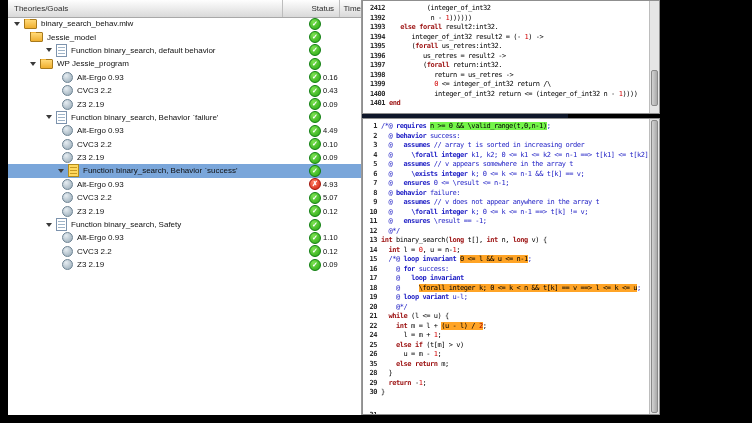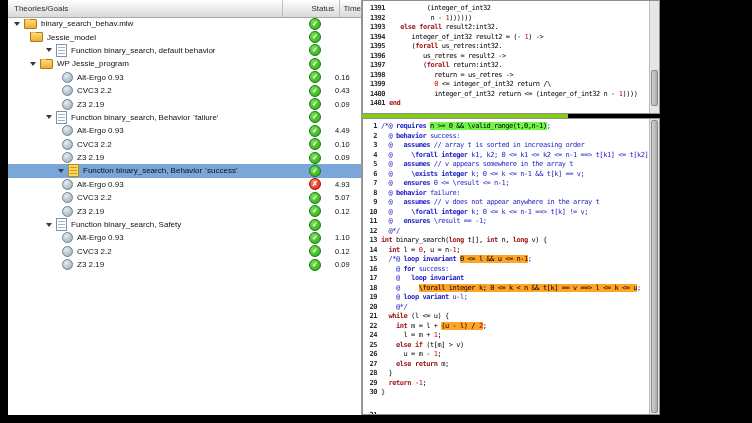--- a/index.html
+++ b/index.html
@@ -1,17 +1,17 @@
 <!DOCTYPE html>
 <html style="--selection-blue: #7aa6da; --proved-green: #28a513; --failed-red: #d3200f; --highlight-green: #74f54a; --highlight-orange: #ffa426;"><head>
 <meta charset="utf-8">
 <style>
   html,body{margin:0;padding:0;width:752px;height:423px;background:#000;overflow:hidden;
     font-family:"Liberation Sans",sans-serif;}
-  .app{position:absolute;left:8px;top:0;width:560px;height:415px;background:#84cc16;}
+  .app{position:absolute;left:8px;top:0;width:560px;height:415px;background:#0f172a;}
 
   
   .tree{position:absolute;left:0;top:0;width:354px;height:415px;background:#fff;
     border-right:1px solid #9a9a9a;box-sizing:border-box;overflow:hidden;}
   .thead{display:flex;height:17px;background:linear-gradient(#fefefe,#d9d9d9);
     border-bottom:1px solid #a8a8a8;font-size:8px;color:#2e2e2e;}
   .th{display:flex;align-items:center;height:100%;box-sizing:border-box;}
   .th-name{width:288px;padding-left:6px;border-right:1px solid #bdbdbd;}
   .th-status{width:34px;justify-content:center;border-right:1px solid #bdbdbd;margin-left:24px;}
   .th-time{flex:1;padding-left:4px;}
@@ -30,21 +30,21 @@
   .ic-file::before{content:"";position:absolute;left:1px;right:1px;top:2px;height:7px;
     background:repeating-linear-gradient(#9fb4c8 0 1px,transparent 1px 3px);}
   .ic-file.ic-sel{background:#ffd95e;border-color:#b08b1e;}
   .ic-file.ic-sel::before{background:repeating-linear-gradient(#c79a23 0 1px,transparent 1px 3px);}
   .ic-prover{width:9px;height:9px;border-radius:50%;
     background:radial-gradient(circle at 35% 30%,#e6edf2,#93a7b4);border:1px solid #6c8292;}
   .st{position:absolute;left:301px;top:50%;transform:translateY(-50%);width:10px;height:10px;
     border-radius:50%;color:#fff;font-size:7px;line-height:10px;text-align:center;font-weight:bold;}
   .st-ok{background:radial-gradient(circle at 35% 30%,#7ae24f,var(--proved-green));border:1px solid #0e7e0e;}
   .st-fail{background:radial-gradient(circle at 35% 30%,#ff8064,var(--failed-red));border:1px solid #9e0f05;}
-  .ttime{position:absolute;left:327px;font-size:7.5px;color:#101010;}
+  .ttime{position:absolute;left:315px;font-size:7.5px;color:#101010;}
 
   
   .panel{position:absolute;left:354px;width:298px;background:#fff;border:1px solid #8f8f8f;
     box-sizing:border-box;overflow:hidden;}
   .panel.task{top:0;height:114px;}
   .panel.source{top:118px;height:297px;}
   .code{position:absolute;left:2px;top:3px;right:9px;bottom:0;overflow:hidden;}
   .cline{white-space:pre;height:9.5px;line-height:9.5px;
     font-family:"DejaVu Sans Mono",monospace;font-size:7px;letter-spacing:-0.45px;color:#000;}
   .ln{display:inline-block;text-align:right;margin-right:4px;font-weight:bold;color:#2b2b2b;}
@@ -222,21 +222,21 @@
             <span>Z3 2.19</span>
           </div>
           <span class="st st-ok">✓</span>
           <span class="ttime">0.09</span>
         </div>
       </div>
   </div>
 
   <div class="panel task">
     <div class="code">
-        <div class="cline"><span class="ln" style="width: 20px;">1391</span><span class="pl">          (integer_of_int32</span></div>
+        <div class="cline"><span class="ln" style="width: 20px;">2412</span><span class="pl">          (integer_of_int32</span></div>
         <div class="cline"><span class="ln" style="width: 20px;">1392</span><span class="pl">           n - </span><span class="num">1</span><span class="pl">))))))</span></div>
         <div class="cline"><span class="ln" style="width: 20px;">1393</span><span class="pl">   </span><span class="kw">else</span><span class="pl"> </span><span class="kw">forall</span><span class="pl"> result2:int32.</span></div>
         <div class="cline"><span class="ln" style="width: 20px;">1394</span><span class="pl">      integer_of_int32 result2 = (- </span><span class="num">1</span><span class="pl">) -&gt;</span></div>
         <div class="cline"><span class="ln" style="width: 20px;">1395</span><span class="pl">      (</span><span class="kw">forall</span><span class="pl"> us_retres:int32.</span></div>
         <div class="cline"><span class="ln" style="width: 20px;">1396</span><span class="pl">         us_retres = result2 -&gt;</span></div>
         <div class="cline"><span class="ln" style="width: 20px;">1397</span><span class="pl">         (</span><span class="kw">forall</span><span class="pl"> return:int32.</span></div>
         <div class="cline"><span class="ln" style="width: 20px;">1398</span><span class="pl">            return = us_retres -&gt;</span></div>
         <div class="cline"><span class="ln" style="width: 20px;">1399</span><span class="pl">            </span><span class="num">0</span><span class="pl"> &lt;= integer_of_int32 return /\</span></div>
         <div class="cline"><span class="ln" style="width: 20px;">1400</span><span class="pl">            integer_of_int32 return &lt;= (integer_of_int32 n - </span><span class="num">1</span><span class="pl">))))</span></div>
         <div class="cline"><span class="ln" style="width: 20px;">1401</span><span class="kw">end</span></div>
@@ -266,21 +266,21 @@
         <div class="cline"><span class="ln" style="width: 12px;">16</span><span class="ann">    @ </span><span class="annkw">for</span><span class="ann"> success:</span></div>
         <div class="cline"><span class="ln" style="width: 12px;">17</span><span class="ann">    @   </span><span class="annkw">loop invariant</span></div>
         <div class="cline"><span class="ln" style="width: 12px;">18</span><span class="ann">    @     </span><span class="horange">\forall integer k; 0 &lt;= k &lt; n &amp;&amp; t[k] == v ==&gt; l &lt;= k &lt;= u</span><span class="ann">;</span></div>
         <div class="cline"><span class="ln" style="width: 12px;">19</span><span class="ann">    @ </span><span class="annkw">loop variant</span><span class="ann"> u-l;</span></div>
         <div class="cline"><span class="ln" style="width: 12px;">20</span><span class="ann">    @*/</span></div>
         <div class="cline"><span class="ln" style="width: 12px;">21</span><span class="pl">  </span><span class="kw">while</span><span class="pl"> (l &lt;= u) {</span></div>
         <div class="cline"><span class="ln" style="width: 12px;">22</span><span class="pl">    </span><span class="kw">int</span><span class="pl"> m = l + </span><span class="horange">(u - l) / </span><span class="horange num">2</span><span class="pl">;</span></div>
         <div class="cline"><span class="ln" style="width: 12px;">24</span><span class="pl">      l = m + </span><span class="num">1</span><span class="pl">;</span></div>
         <div class="cline"><span class="ln" style="width: 12px;">25</span><span class="pl">    </span><span class="kw">else</span><span class="pl"> </span><span class="kw">if</span><span class="pl"> (t[m] &gt; v)</span></div>
         <div class="cline"><span class="ln" style="width: 12px;">26</span><span class="pl">      u = m - </span><span class="num">1</span><span class="pl">;</span></div>
-        <div class="cline"><span class="ln" style="width: 12px;">27</span><span class="pl">    </span><span class="kw">else</span><span class="pl"> </span><span class="kw">return</span><span class="pl"> m;</span></div>
+        <div class="cline"><span class="ln" style="width: 12px;">35</span><span class="pl">    </span><span class="kw">else</span><span class="pl"> </span><span class="kw">return</span><span class="pl"> m;</span></div>
         <div class="cline"><span class="ln" style="width: 12px;">28</span><span class="pl">  }</span></div>
         <div class="cline"><span class="ln" style="width: 12px;">29</span><span class="pl">  </span><span class="kw">return</span><span class="pl"> -</span><span class="num">1</span><span class="pl">;</span></div>
         <div class="cline"><span class="ln" style="width: 12px;">30</span><span class="pl">}</span></div>
         <div class="cline"><span class="ln" style="width: 12px; margin-top: 13px;">31</span></div>
       </div>
     <div class="vsb">
       <div class="thumb" style="top:1px;bottom:1px;"></div>
     </div>
   </div>
 

